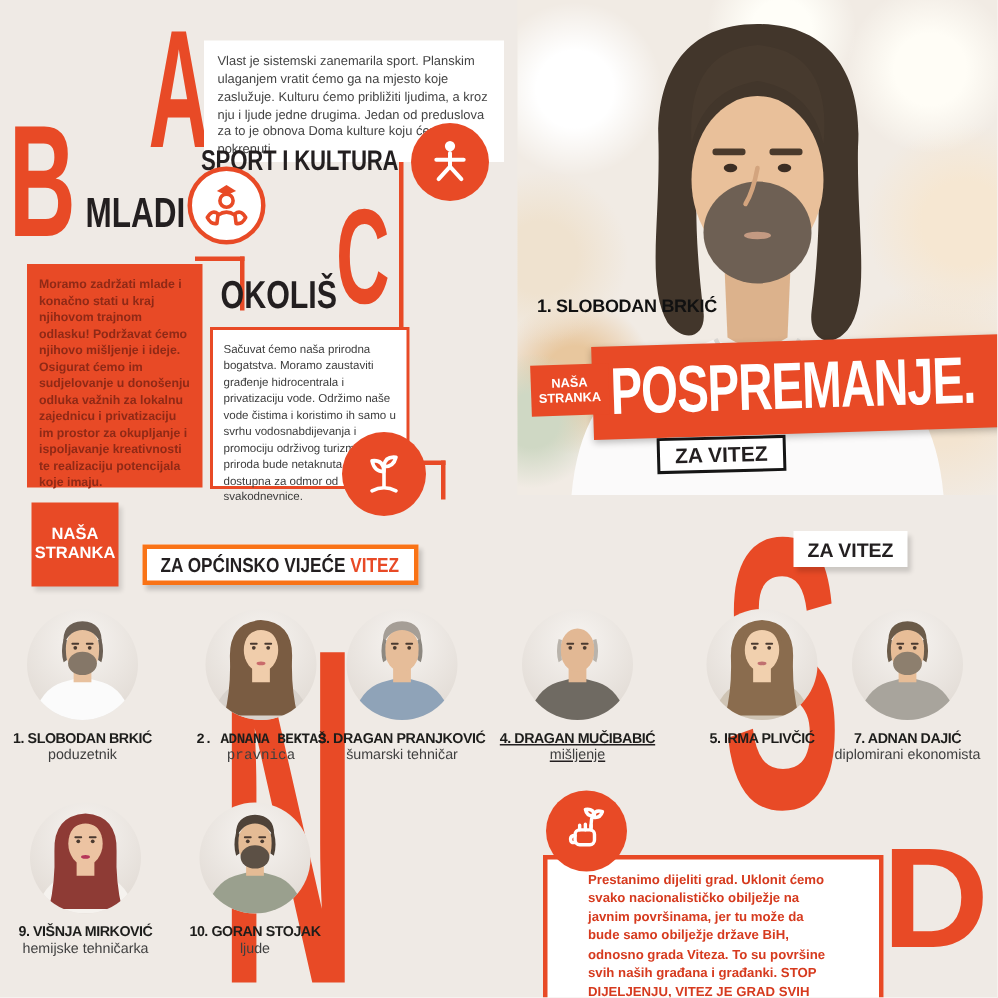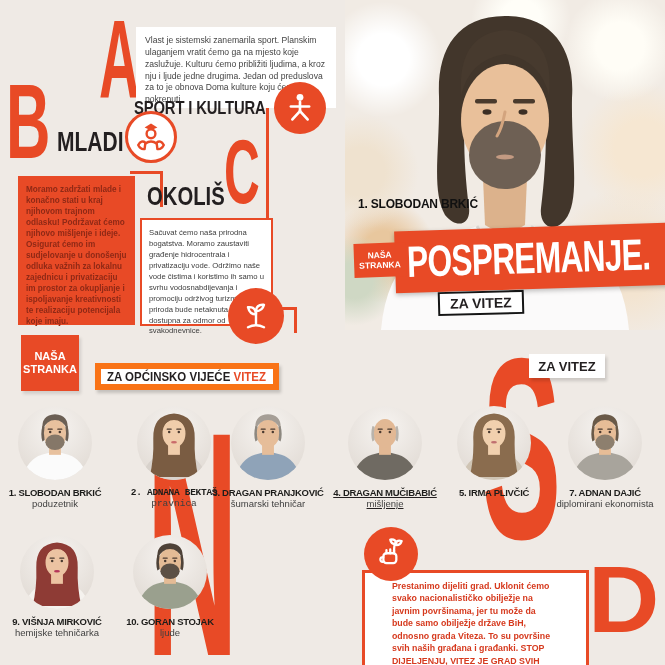--- a/index.html
+++ b/index.html
@@ -39,21 +39,21 @@
   
   .icon-circle{position:absolute;border-radius:50%;display:flex;align-items:center;justify-content:center;box-sizing:border-box;}
   #ic-sport{left:274px;top:82px;width:52px;height:52px;background:#e84a26;z-index:2;}
   #ic-mladi{left:125px;top:111px;width:52px;height:52px;background:#fff;border:3px solid #e84a26;z-index:3;}
   #ic-okolis{left:228px;top:288px;width:56px;height:56px;background:#e84a26;z-index:3;}
   #ic-fist{left:364px;top:527px;width:54px;height:54px;background:#e84a26;z-index:6;}
   
   #ns-logo{left:21px;top:335px;width:58px;height:56px;background:#e84a26;color:#fff;display:flex;
            flex-direction:column;align-items:center;justify-content:center;font-weight:800;font-size:11px;
            line-height:1.15;z-index:2;box-shadow:2px 3px 3px rgba(0,0,0,.12);}
-  #vijece-box{left:95px;top:363px;width:184px;height:27px;background:#fff;border:6px solid #f97316;
+  #vijece-box{left:95px;top:363px;width:184px;height:27px;background:#fff;border:3px solid #f97316;
            box-shadow:2px 3px 3px rgba(0,0,0,.18);display:flex;align-items:center;justify-content:center;
            z-index:2;box-sizing:border-box;}
   #vijece-box .t{font-size:13.5px;font-weight:800;transform:scaleX(.85);white-space:nowrap;}
   #vijece-box .red{color:#e84a26;}
   #za-vitez-right{left:529px;top:354px;width:76px;height:24px;background:#fff;
            box-shadow:2px 3px 3px rgba(0,0,0,.15);display:flex;align-items:center;justify-content:center;
            font-size:13px;font-weight:800;z-index:2;}
   
   #hero{left:345px;top:0;width:320px;height:330px;overflow:hidden;z-index:2;
         background-color:#f1ebe4;
@@ -79,21 +79,21 @@
            padding:2px 10px;font-size:14px;font-weight:800;transform:rotate(-1.5deg);z-index:4;white-space:nowrap;}
   
   .card{position:absolute;width:116px;text-align:center;z-index:3;}
   .photo{width:74px;height:74px;border-radius:50%;overflow:hidden;margin:0 auto;
          background:radial-gradient(circle at 50% 30%, #f7f4f1, #ddd6cf);}
   .photo svg{display:block;width:100%;height:100%;}
   .cname{margin-top:7px;font-size:9.5px;font-weight:800;color:#1d1d1b;letter-spacing:-.3px;white-space:nowrap;}
   .cprof{font-size:9.5px;color:#3f3f3f;line-height:1.15;margin-top:1px;}
   #card1{left:-3px;top:406px;}  #card2{left:116px;top:406px;font-family:Liberation Mono, monospace;}
   #card3{left:210px;top:406px;text-align:center;} #card4{left:327px;top:406px;text-decoration:underline;}
-  #card5{left:436px;top:406px;} #card7{left:547px;top:406px;}
+  #card5{left:450px;top:406px;} #card7{left:547px;top:406px;}
   #card9{left:-1px;top:535px;}  #card10{left:112px;top:535px;}
   
   .av-sh{fill:var(--shirt,#ccc);} .av-lh{fill:var(--longhair,transparent);}
   .av-nk{fill:var(--skin,#e8c19e);} .av-fc{fill:var(--skin,#e8c19e);}
   .av-bd{fill:var(--beard,transparent);} .av-ht{fill:var(--hairtop,transparent);}
   .av-fr{fill:var(--fringe,transparent);} .av-lp{fill:var(--lips,transparent);}
   .av-ey{fill:#4a3a30;}
 </style>
 </head>
 <body>

